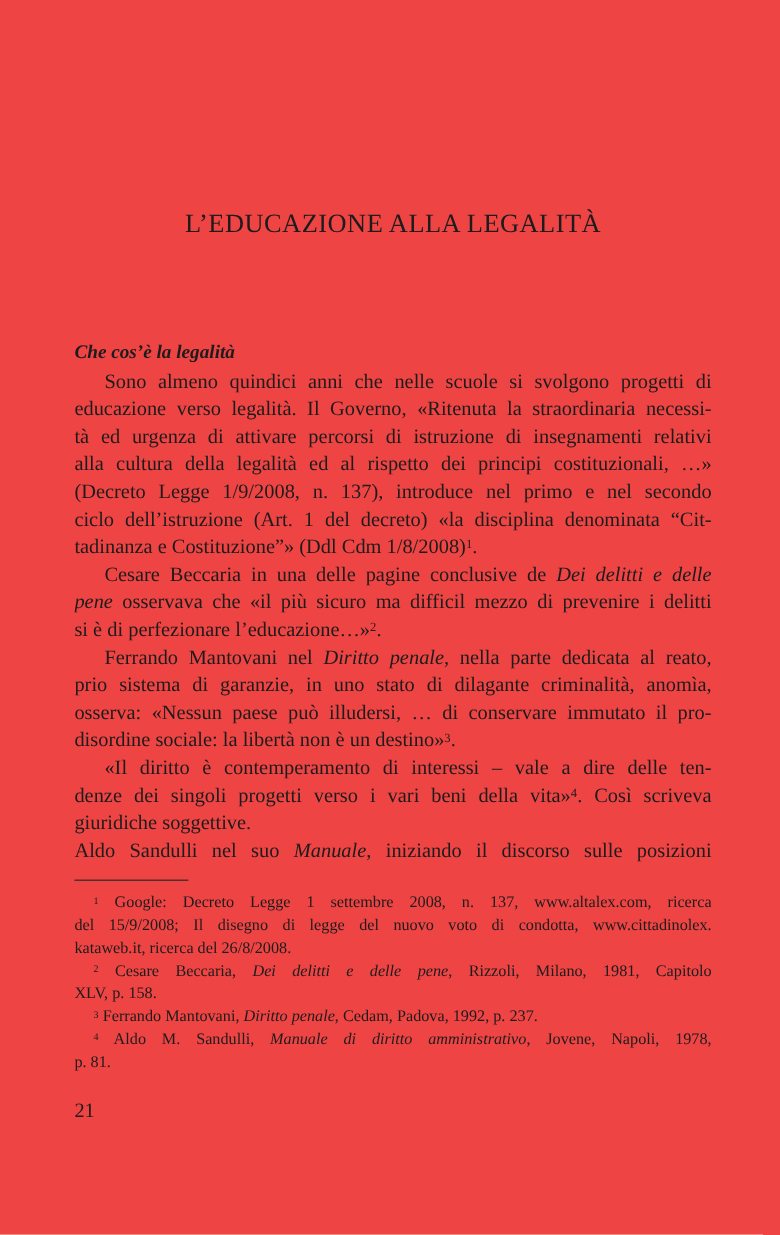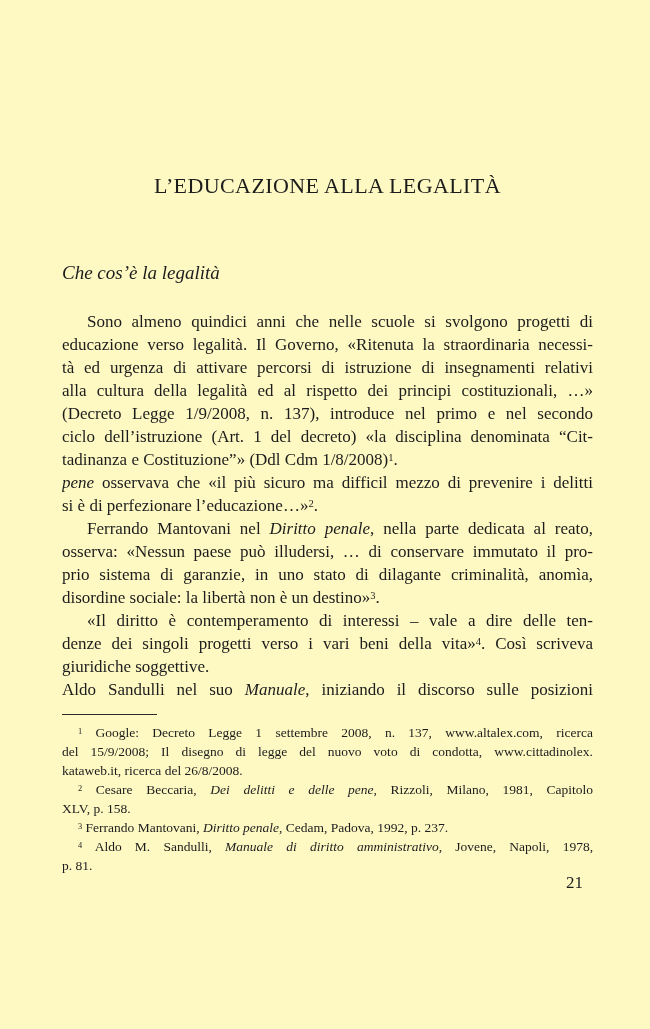--- a/index.html
+++ b/index.html
@@ -2,43 +2,43 @@
 <html><head>
 <meta charset="utf-8">
 <style>
   * { margin: 0; padding: 0; box-sizing: border-box; }
   html, body { background: #ffffff; }
   .page {
     position: relative;
     width: 650px;
     height: 1029px;
     margin: 0 auto;
-    background: #fef9c3;
+    background: #ef4444;
     color: #1c1c1c;
     font-family: "Liberation Serif", "DejaVu Serif", serif;
     padding: 0 57px 0 62px;
     overflow: hidden;
   }
   .title {
     margin-top: 169px;
     font-size: 22px;
     line-height: 34px;
     font-weight: 400;
     text-align: center;
     letter-spacing: 0.4px;
     white-space: nowrap;
   }
   .heading {
-    margin-top: 58px;
-    font-size: 19px;
+    margin-top: 79px;
+    font-size: 16px;
     line-height: 24px;
     font-style: italic;
-    font-weight: 400;
+    font-weight: 700;
   }
-  .body-text { margin-top: 25px; }
+  .body-text { }
   .line {
     text-align: justify;
     text-align-last: justify;
     overflow: hidden;
     white-space: normal;
   }
   .body-text .line {
     font-size: 17px;
     line-height: 23px;
     height: 23px;
@@ -52,24 +52,24 @@
     border-top: 1.5px solid #2b2b2b;
   }
   .footnotes { margin-top: 8px; }
   .footnotes .line {
     font-size: 13.5px;
     line-height: 19px;
     height: 19px;
   }
   .footnotes .line.indent { text-indent: 16px; }
   .page-number {
-    margin-top: 0;
+    margin-top: 24px;
     font-size: 17px;
     line-height: 16px;
-    text-align: right;
+    text-align: left;
     padding-right: 10px;
   }
   sup {
     font-size: 0.62em;
     line-height: 0;
     vertical-align: baseline;
     position: relative;
     top: -0.42em;
   }
   i { font-style: italic; }
@@ -87,27 +87,28 @@
     <div class="paragraph">
         <div class="line indent"><span>Sono almeno quindici anni che nelle scuole si svolgono progetti di</span></div>
         <div class="line"><span>educazione verso legalità. Il Governo, «Ritenuta la straordinaria necessi-</span></div>
         <div class="line"><span>tà ed urgenza di attivare percorsi di istruzione di insegnamenti relativi</span></div>
         <div class="line"><span>alla cultura della legalità ed al rispetto dei principi costituzionali, …»</span></div>
         <div class="line"><span>(Decreto Legge 1/9/2008, n. 137), introduce nel primo e nel secondo</span></div>
         <div class="line"><span>ciclo dell’istruzione (Art. 1 del decreto) «la disciplina denominata “Cit-</span></div>
         <div class="line last"><span>tadinanza e Costituzione”» (Ddl Cdm 1/8/2008)</span><sup>1</sup><span>.</span></div>
       </div>
     <div class="paragraph">
+        <div class="line indent"><span>Cesare Beccaria in una delle pagine conclusive de </span><i>Dei delitti e delle</i></div>
         <div class="line"><i>pene</i><span> osservava che «il più sicuro ma difficil mezzo di prevenire i delitti</span></div>
         <div class="line last"><span>si è di perfezionare l’educazione…»</span><sup>2</sup><span>.</span></div>
       </div>
     <div class="paragraph">
         <div class="line indent"><span>Ferrando Mantovani nel </span><i>Diritto penale</i><span>, nella parte dedicata al reato,</span></div>
+        <div class="line"><span>prio sistema di garanzie, in uno stato di dilagante criminalità, anomìa,</span></div>
         <div class="line"><span>osserva: «Nessun paese può illudersi, … di conservare immutato il pro-</span></div>
-        <div class="line"><span>prio sistema di garanzie, in uno stato di dilagante criminalità, anomìa,</span></div>
         <div class="line last"><span>disordine sociale: la libertà non è un destino»</span><sup>3</sup><span>.</span></div>
       </div>
     <div class="paragraph">
         <div class="line indent"><span>«Il diritto è contemperamento di interessi – vale a dire delle ten-</span></div>
         <div class="line"><span>denze dei singoli progetti verso i vari beni della vita»</span><sup>4</sup><span>. Così scriveva</span></div>
         <div class="line last"><span>giuridiche soggettive.</span></div>
         <div class="line"><span>Aldo Sandulli nel suo </span><i>Manuale</i><span>, iniziando il discorso sulle posizioni</span></div>
       </div>
   </div>
 

